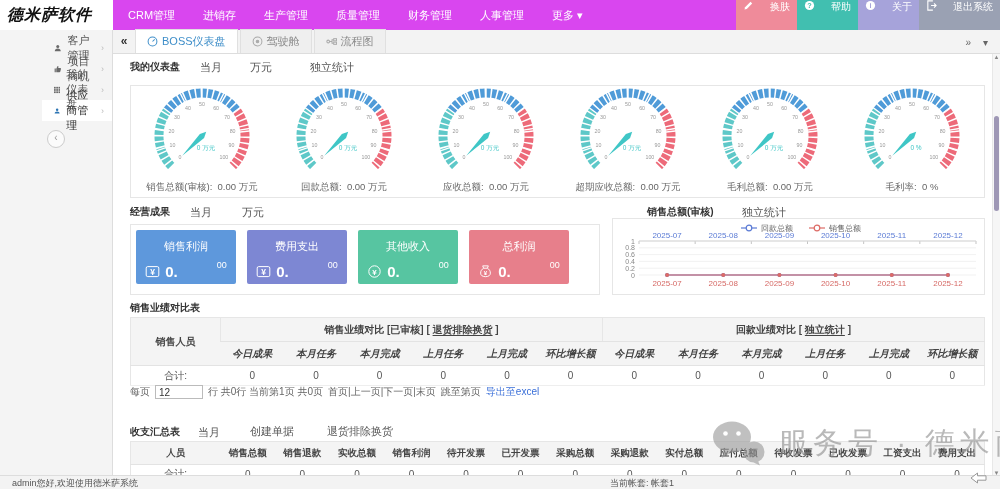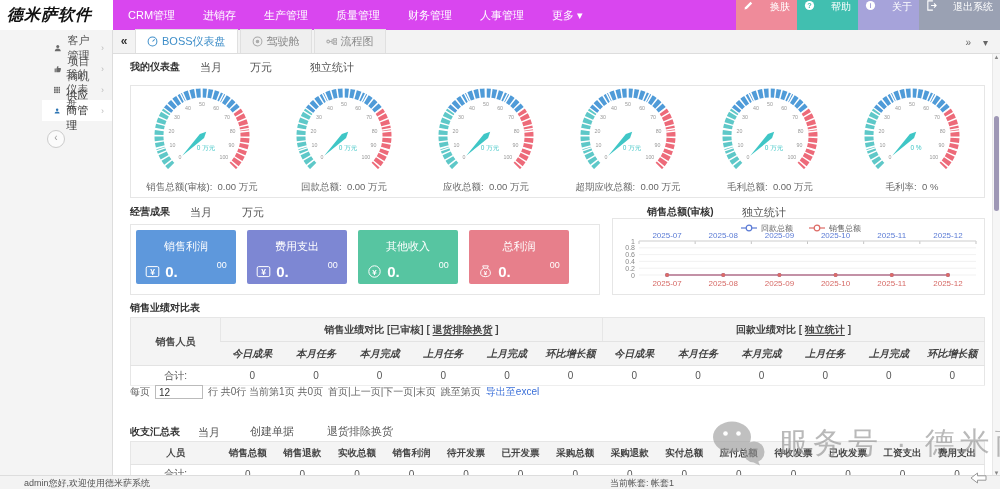--- a/index.html
+++ b/index.html
@@ -79,21 +79,21 @@
 
   .pager{position:absolute;left:17px;top:331px;display:flex;align-items:center;gap:5px;
          font-size:10px;color:#666;white-space:nowrap;}
   .pager input{width:40px;height:12px;border:1px solid #bbb;font-size:10px;padding:0 3px;color:#333;}
   .pager .export{color:#3a6fd8;cursor:pointer;}
   .pager .navlinks{cursor:pointer;}
 
   
   .statusbar{position:absolute;left:0;right:0;bottom:0;height:13px;background:#f3f3f3;
              border-top:1px solid #ddd;font-size:9px;color:#555;}
-  .welcome{position:absolute;left:24px;top:1px;}
+  .welcome{position:absolute;left:12px;top:1px;}
   .account{position:absolute;left:610px;top:1px;}
 
   
   .vscroll{position:absolute;right:0;top:54px;bottom:13px;width:8px;background:#f6f6f6;
            border-left:1px solid #e8e8e8;box-sizing:border-box;}
   .vs-arrow{position:absolute;left:0;width:7px;text-align:center;font-size:6px;color:#888;cursor:pointer;}
   .vs-up{top:0;} .vs-down{bottom:0;}
   .vs-thumb{position:absolute;left:1px;top:62px;width:5px;height:95px;background:#9e97b5;border-radius:3px;cursor:pointer;}
 
   

